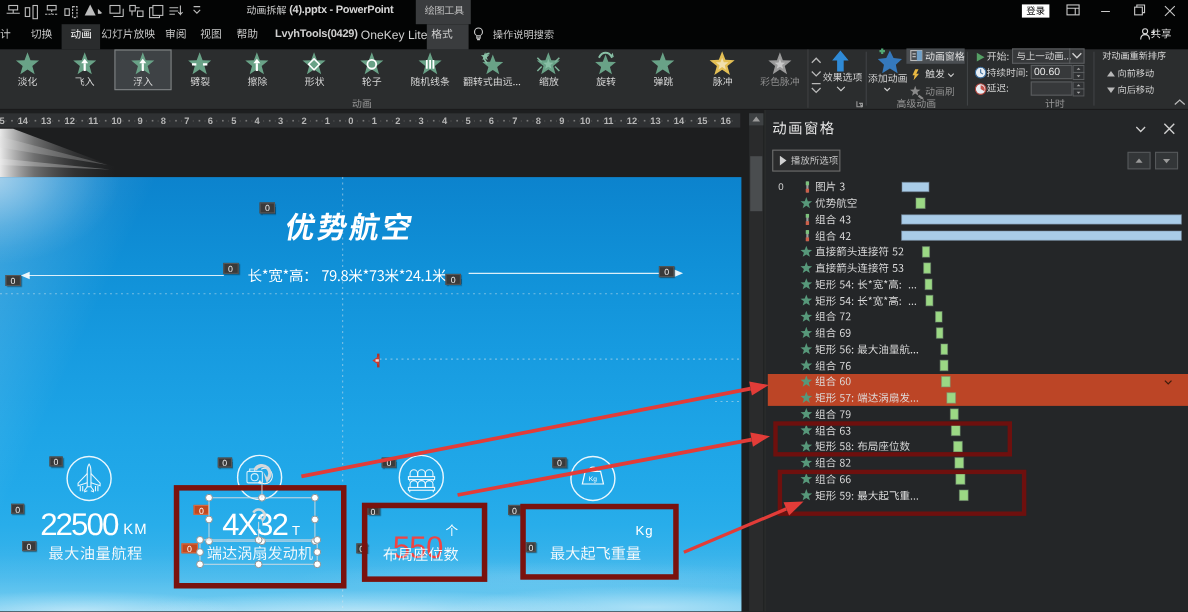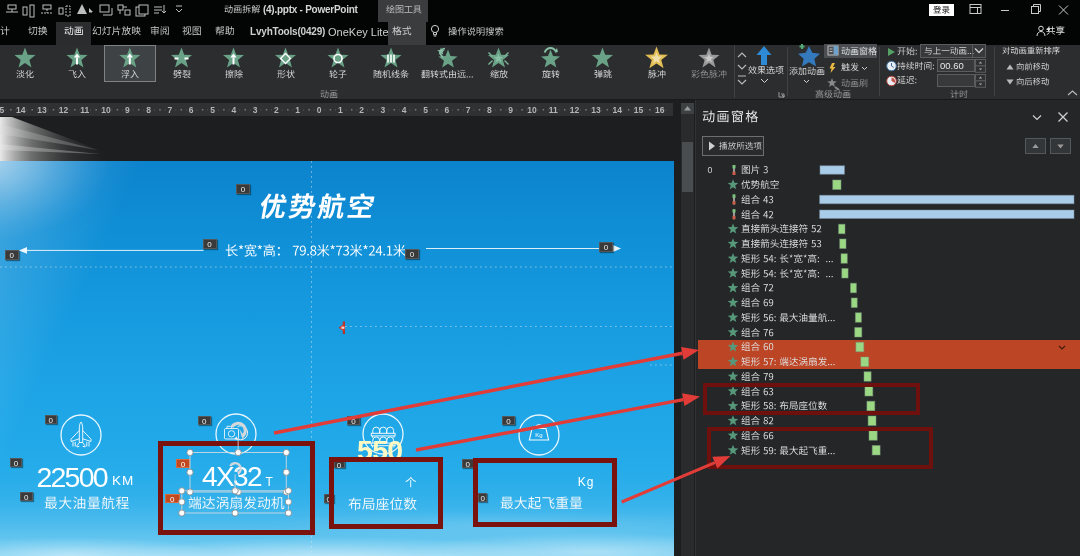--- a/index.html
+++ b/index.html
@@ -993,21 +993,21 @@
       <g transform="translate(0,16.008) scale(0.0138)" fill="#f2f8fb">
         <use href="#q118" x="0"></use>
         <use href="#q119" x="1000"></use>
         <use href="#q120" x="2000"></use>
         <use href="#q121" x="3000"></use>
         <use href="#q71" x="4000"></use>
         <use href="#q0" x="5000"></use>
         <use href="#q47" x="6000"></use>
       </g>
     </svg>
-    <div style="position:absolute;left:357px;top:436px;font-family:'Liberation Sans',sans-serif;font-size:28.5px;font-weight:bold;color:#fef9c3;white-space:pre;line-height:1;letter-spacing:-0.7px">550</div>
+    <div style="position:absolute;left:357px;top:484px;font-family:'Liberation Sans',sans-serif;font-size:28.5px;font-weight:normal;color:#ef4444;white-space:pre;line-height:1;letter-spacing:-0.7px">550</div>
     <svg class="tr" style="left:404.5px;top:473.16px" width="25" height="19">
       <g transform="translate(0,13.34) scale(0.0115)" fill="#fff">
         <use href="#q122" x="0"></use>
       </g>
     </svg>
     <svg class="tr" style="left:348.3px;top:492.992px" width="84" height="22">
       <g transform="translate(0,16.008) scale(0.0138)" fill="#f2f8fb">
         <use href="#q123" x="0"></use>
         <use href="#q124" x="1000"></use>
         <use href="#q125" x="2000"></use>

